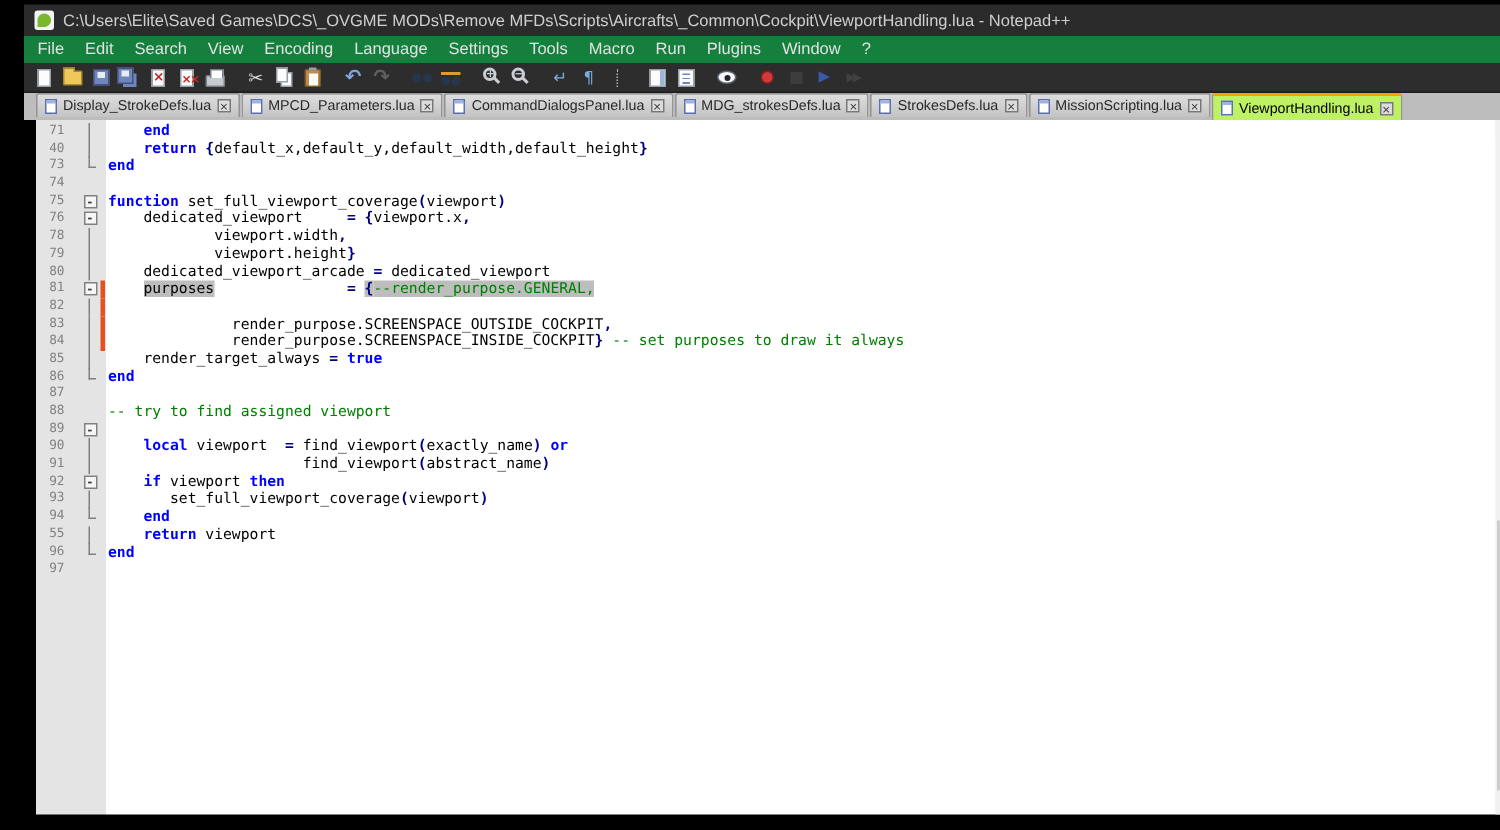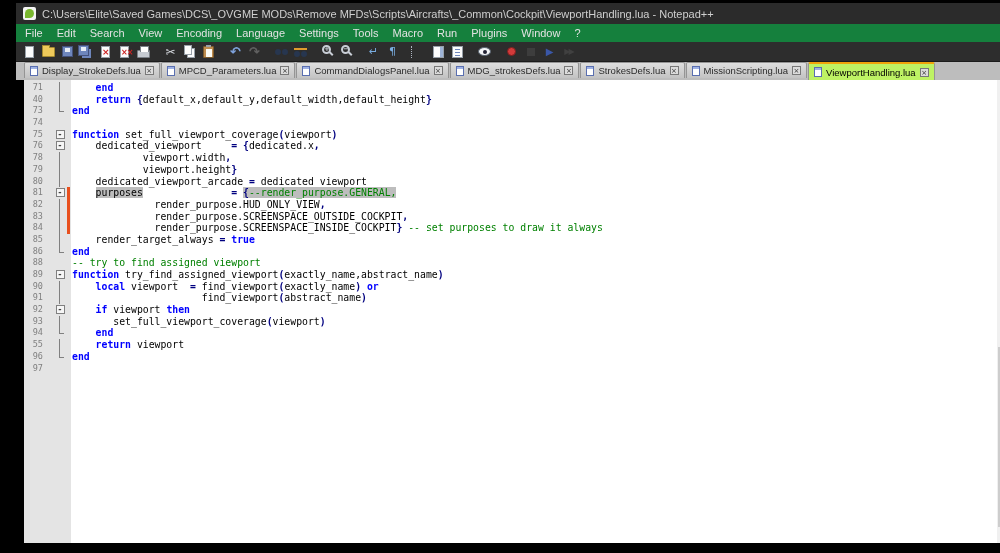--- a/index.html
+++ b/index.html
@@ -289,21 +289,21 @@
           <span class="chg"></span>
           <span class="code"><span class="t-k">function</span><span class="t-n"> set_full_viewport_coverage</span><span class="t-o">(</span><span class="t-n">viewport</span><span class="t-o">)</span></span>
         </div>
         <div class="line">
           <span class="ln">76</span>
           <span class="bm"></span>
           <span class="fold s">
             <span class="foldbox">-</span>
           </span>
           <span class="chg"></span>
-          <span class="code"><span class="t-n">    dedicated_viewport     </span><span class="t-o">= {</span><span class="t-n">dedicated.x</span><span class="t-o">,</span></span>
+          <span class="code"><span class="t-n">    dedicated_viewport     </span><span class="t-o">= {</span><span class="t-n">viewport.x</span><span class="t-o">,</span></span>
         </div>
         <div class="line">
           <span class="ln">78</span>
           <span class="bm"></span>
           <span class="fold v"></span>
           <span class="chg"></span>
           <span class="code"><span class="t-n">            viewport.width</span><span class="t-o">,</span></span>
         </div>
         <div class="line">
           <span class="ln">79</span>
@@ -326,21 +326,20 @@
             <span class="foldbox">-</span>
           </span>
           <span class="chg on"></span>
           <span class="code"><span class="t-n">    </span><span class="t-selw">purposes</span><span class="t-n">               </span><span class="t-o">= </span><span class="t-osel">{</span><span class="t-csel">--render_purpose.GENERAL,</span></span>
         </div>
         <div class="line">
           <span class="ln">82</span>
           <span class="bm"></span>
           <span class="fold v"></span>
           <span class="chg on"></span>
-          <span class="code"><span class="t-n">              render_purpose.HUD_ONLY_VIEW</span><span class="t-o">,</span></span>
         </div>
         <div class="line">
           <span class="ln">83</span>
           <span class="bm"></span>
           <span class="fold v"></span>
           <span class="chg on"></span>
           <span class="code"><span class="t-n">              render_purpose.SCREENSPACE_OUTSIDE_COCKPIT</span><span class="t-o">,</span></span>
         </div>
         <div class="line">
           <span class="ln">84</span>
@@ -355,36 +354,42 @@
           <span class="fold v"></span>
           <span class="chg"></span>
           <span class="code"><span class="t-n">    render_target_always </span><span class="t-o">=</span><span class="t-n"> </span><span class="t-k">true</span></span>
         </div>
         <div class="line">
           <span class="ln">86</span>
           <span class="bm"></span>
           <span class="fold e"></span>
           <span class="chg"></span>
           <span class="code"><span class="t-k">end</span></span>
+        </div>
+        <div class="line">
+          <span class="ln">87</span>
+          <span class="bm"></span>
+          <span class="fold "></span>
+          <span class="chg"></span>
+          <span class="code"></span>
         </div>
         <div class="line">
           <span class="ln">88</span>
           <span class="bm"></span>
           <span class="fold "></span>
           <span class="chg"></span>
           <span class="code"><span class="t-c">-- try to find assigned viewport</span></span>
         </div>
         <div class="line">
           <span class="ln">89</span>
           <span class="bm"></span>
           <span class="fold s">
             <span class="foldbox">-</span>
           </span>
           <span class="chg"></span>
-          <span class="code"><span class="t-k">function</span><span class="t-n"> try_find_assigned_viewport</span><span class="t-o">(</span><span class="t-n">exactly_name,abstract_name</span><span class="t-o">)</span></span>
         </div>
         <div class="line">
           <span class="ln">90</span>
           <span class="bm"></span>
           <span class="fold v"></span>
           <span class="chg"></span>
           <span class="code"><span class="t-n">    </span><span class="t-k">local</span><span class="t-n"> viewport  </span><span class="t-o">=</span><span class="t-n"> find_viewport</span><span class="t-o">(</span><span class="t-n">exactly_name</span><span class="t-o">)</span><span class="t-n"> </span><span class="t-k">or</span></span>
         </div>
         <div class="line">
           <span class="ln">91</span>

